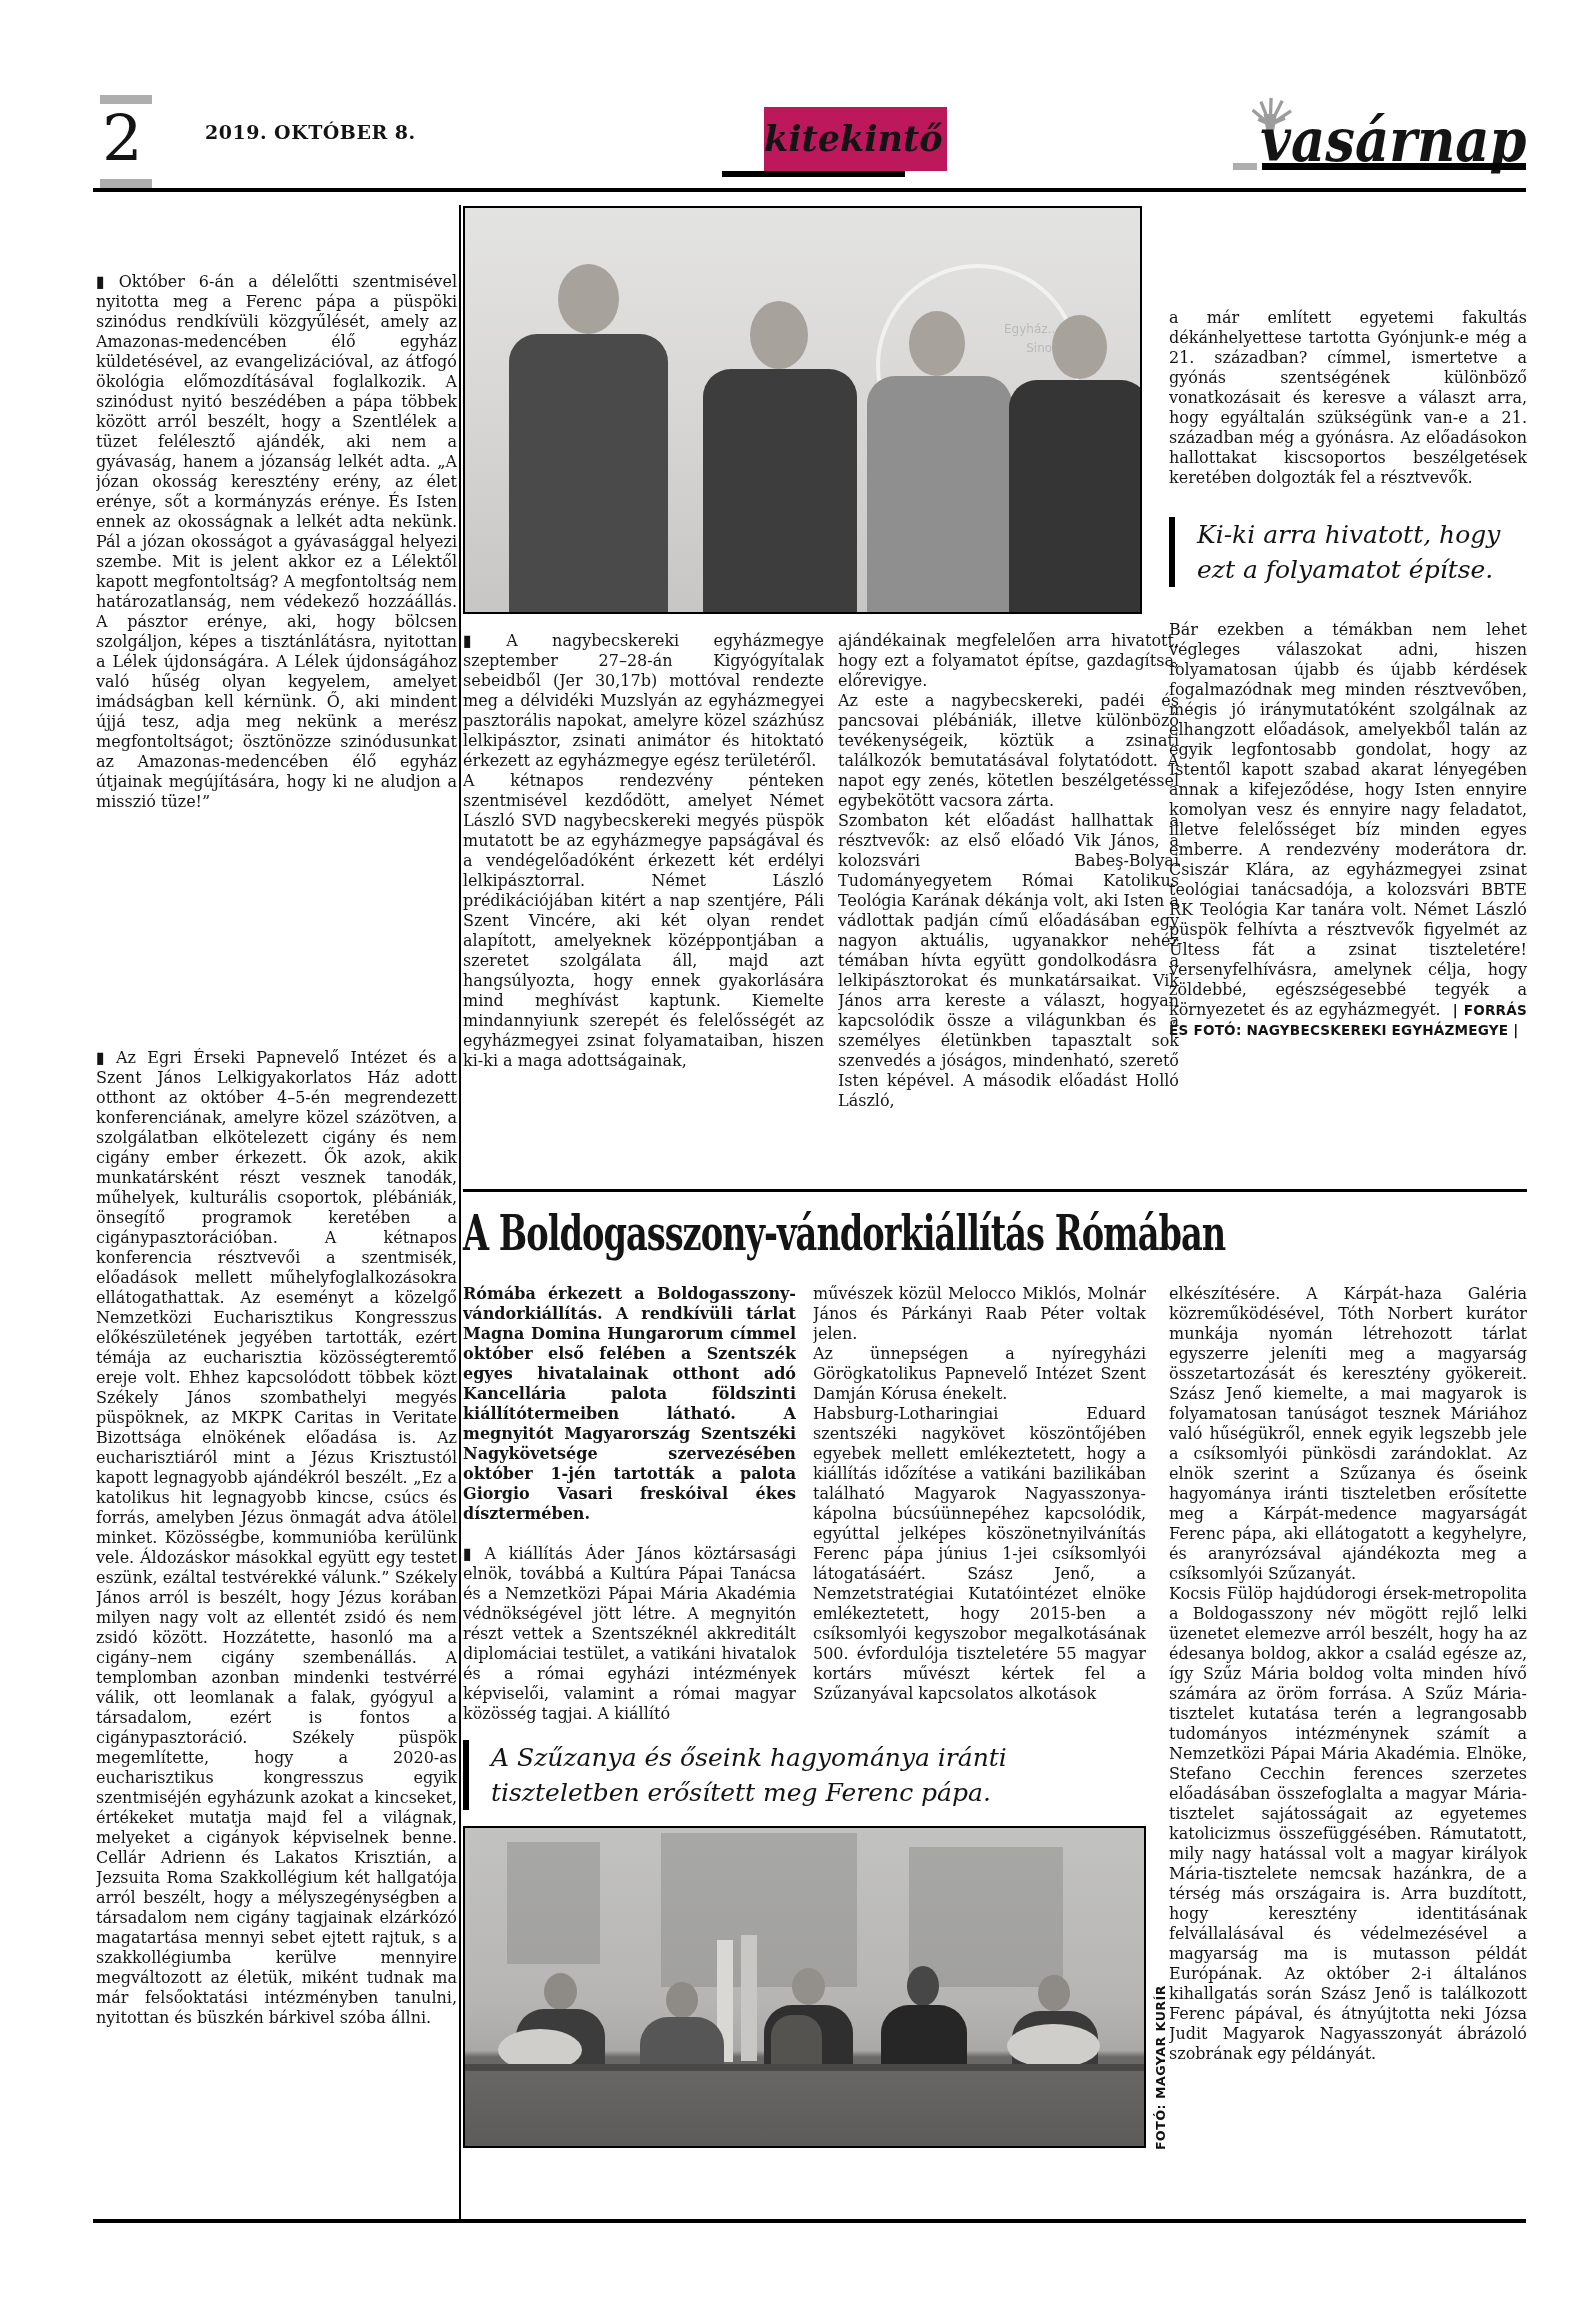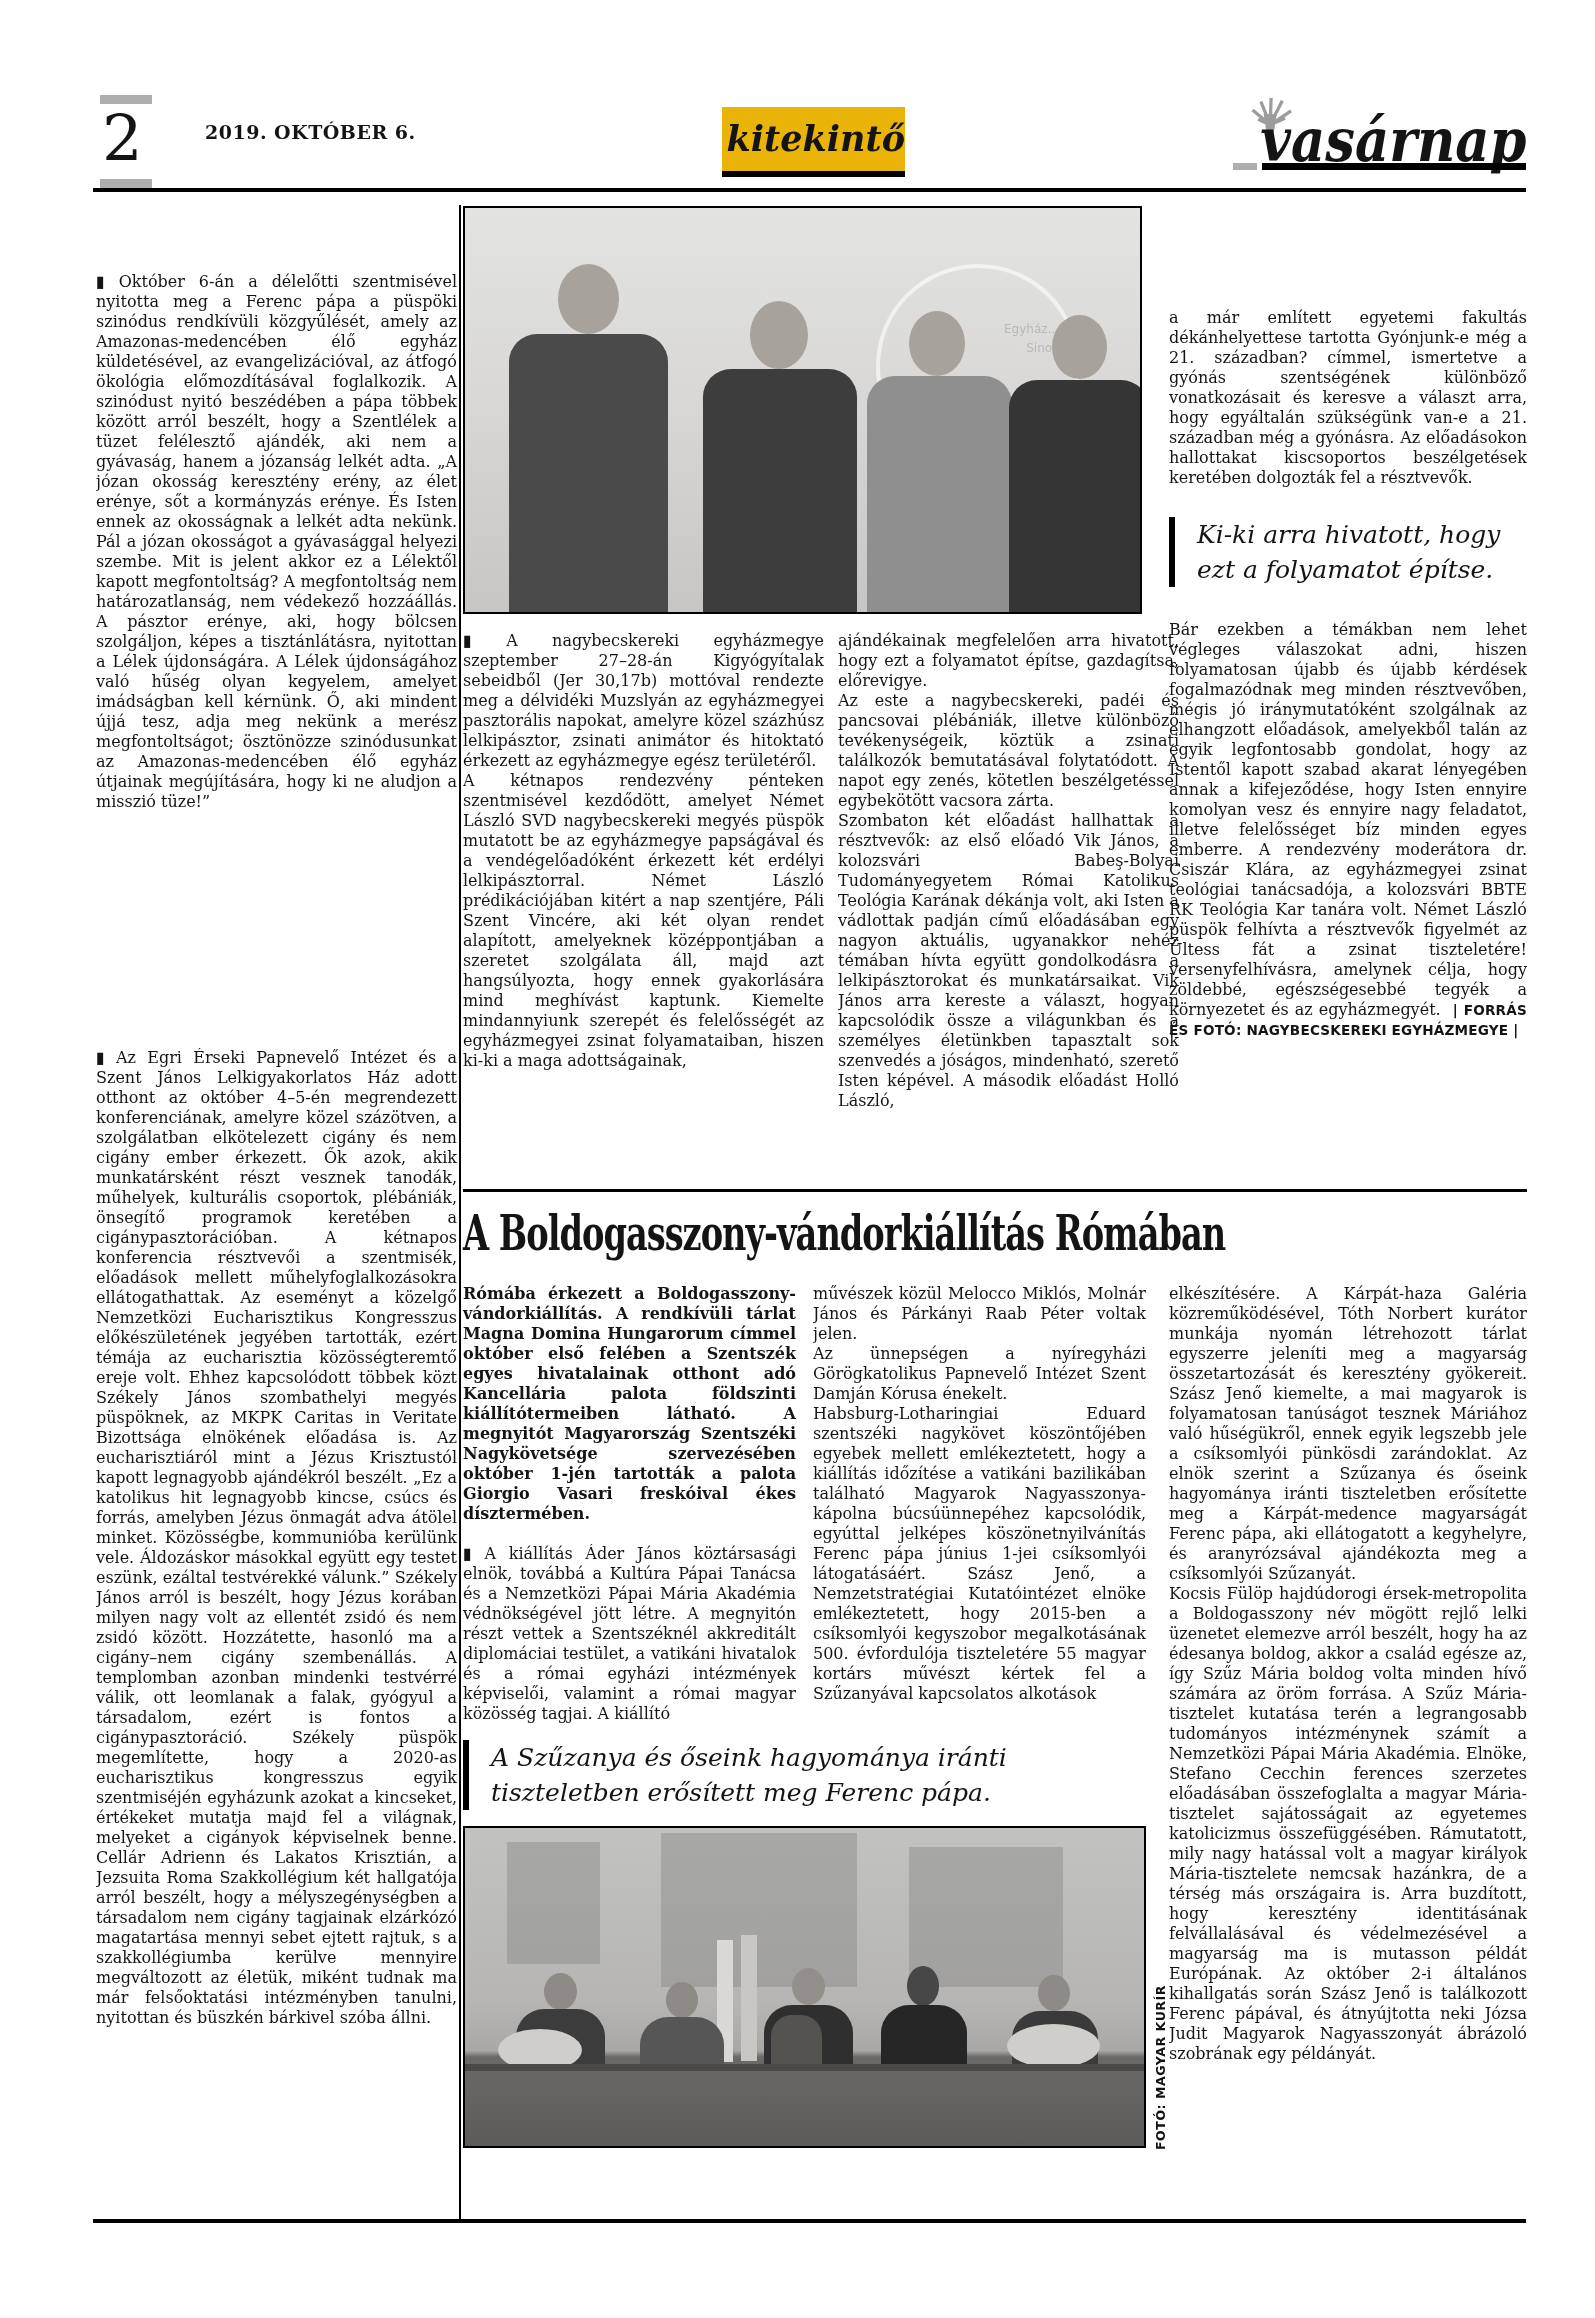--- a/index.html
+++ b/index.html
@@ -4,21 +4,21 @@
 <style>
   html,body{margin:0;padding:0;background:#888;}
   .page{position:relative;width:1595px;height:2319px;background:#fff;overflow:hidden;
         font-family:"DejaVu Serif",serif;color:#141414;}
   .abs{position:absolute;}
   .rule{background:#000;}
   
   .graybar{background:#aeaeae;}
   .pagenum{font-size:64px;font-weight:normal;line-height:1;}
   .issuedate{font-size:19px;font-weight:bold;letter-spacing:0.5px;}
-  .sectionbox{background:#eab308;text-align:right;}
+  .sectionbox{background:#be185d;text-align:left;margin-left:42px;}
   .sectionbox .t{font-style:italic;font-weight:bold;font-size:35px;line-height:64px;}
   .masthead{font-style:italic;font-weight:bold;font-size:60px;line-height:1;
             transform:scaleX(.88);transform-origin:right bottom;white-space:nowrap;}
   
   .btxt{font-size:16px;line-height:20px;text-align:justify;white-space:pre-line;overflow:hidden;}
   .subhead{font-family:"DejaVu Sans",sans-serif;font-weight:bold;font-size:20.6px;line-height:26px;
            letter-spacing:-0.5px;text-align:left;}
   .display{font-weight:bold;white-space:nowrap;transform-origin:left center;letter-spacing:-1.4px;}
   .pullquote{font-style:italic;font-size:25px;line-height:35px;border-left:6px solid #000;
              padding-left:22px;text-align:left;}
@@ -41,21 +41,21 @@
   .blob{position:absolute;border-radius:50%;background:#cfcecb;}
 </style>
 </head>
 <body>
 
 <div class="page">
 
   <div class="abs graybar" style="left:100px;top:95px;width:52px;height:9.3px;"></div>
   <div class="abs pagenum" style="left:102px;top:107px;">2</div>
   <div class="abs graybar" style="left:100px;top:179px;width:52px;height:9.3px;"></div>
-  <div class="abs issuedate" style="left:205px;top:121px;">2019. OKTÓBER 6.</div>
+  <div class="abs issuedate" style="left:205px;top:121px;">2019. OKTÓBER 8.</div>
 
   <div class="abs sectionbox" style="left:722px;top:107px;width:183px;height:64px;">
     <div class="t">kitekintő</div>
   </div>
   <div class="abs rule" style="left:722px;top:171px;width:183px;height:6px;"></div>
 
   <svg class="abs" style="left:1247px;top:97px;" width="51" height="51" viewBox="0 0 110 110">
     <g stroke="#9c9c9c" stroke-width="7" fill="#9c9c9c">
       <polygon points="50,105 40,40 60,40"></polygon>
       <line x1="50" y1="60" x2="12" y2="28"></line>

